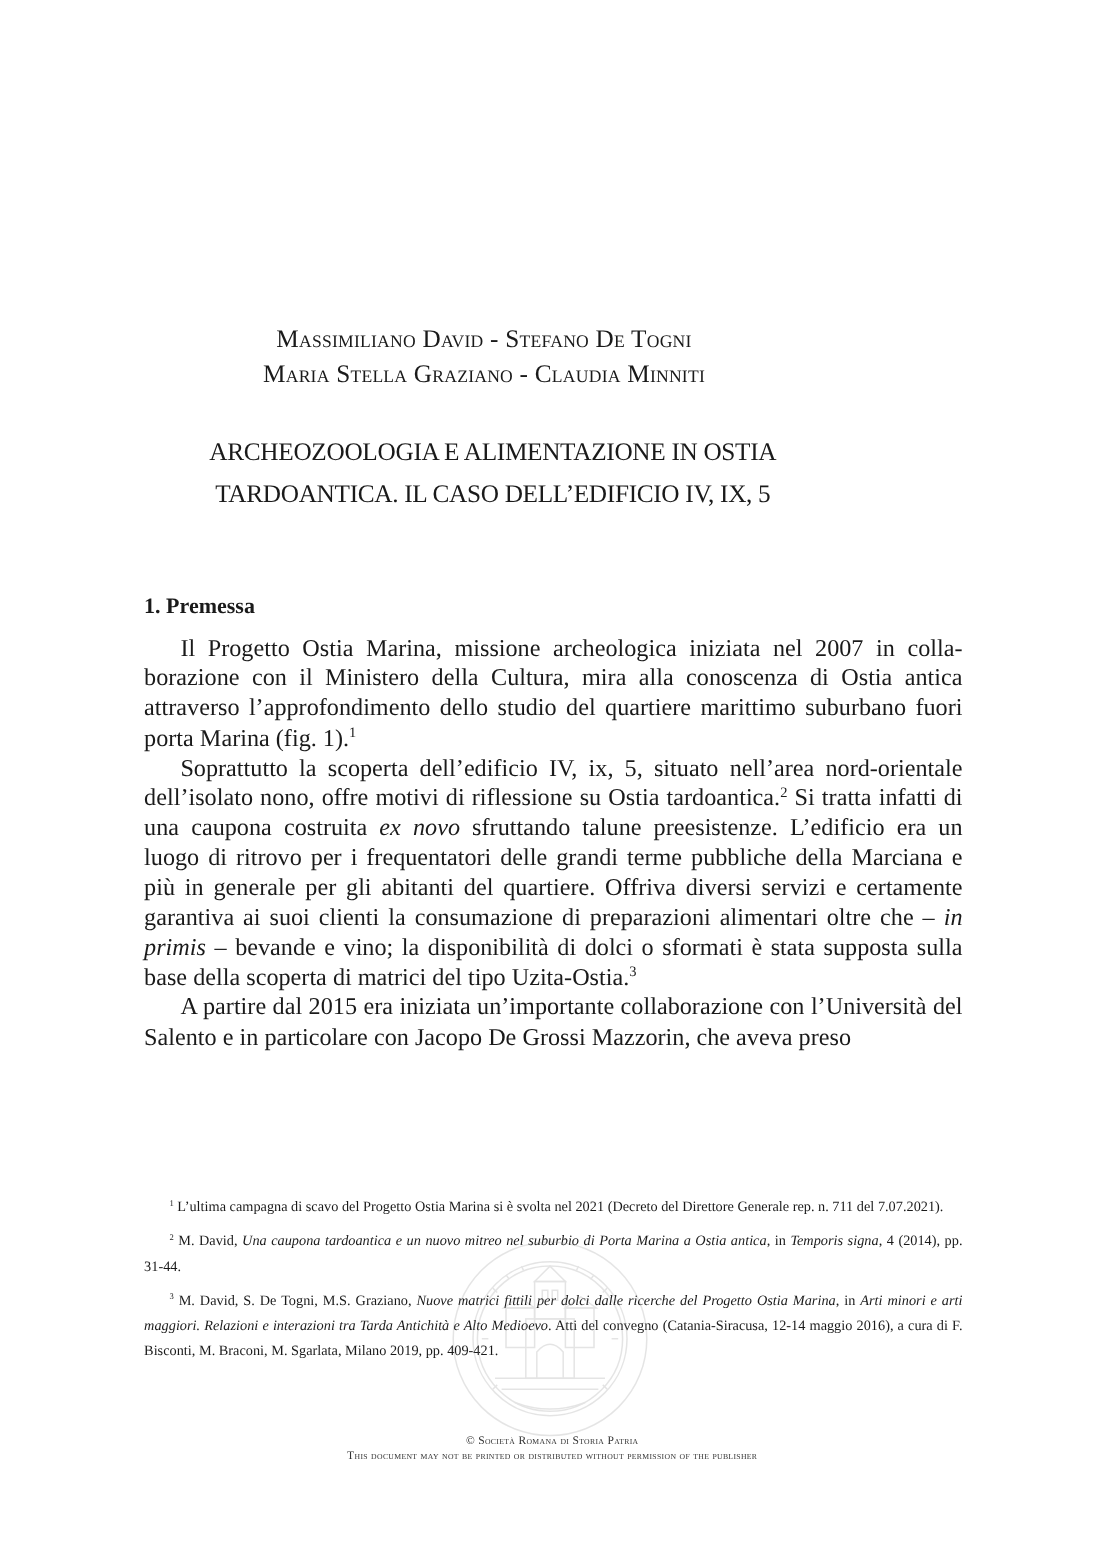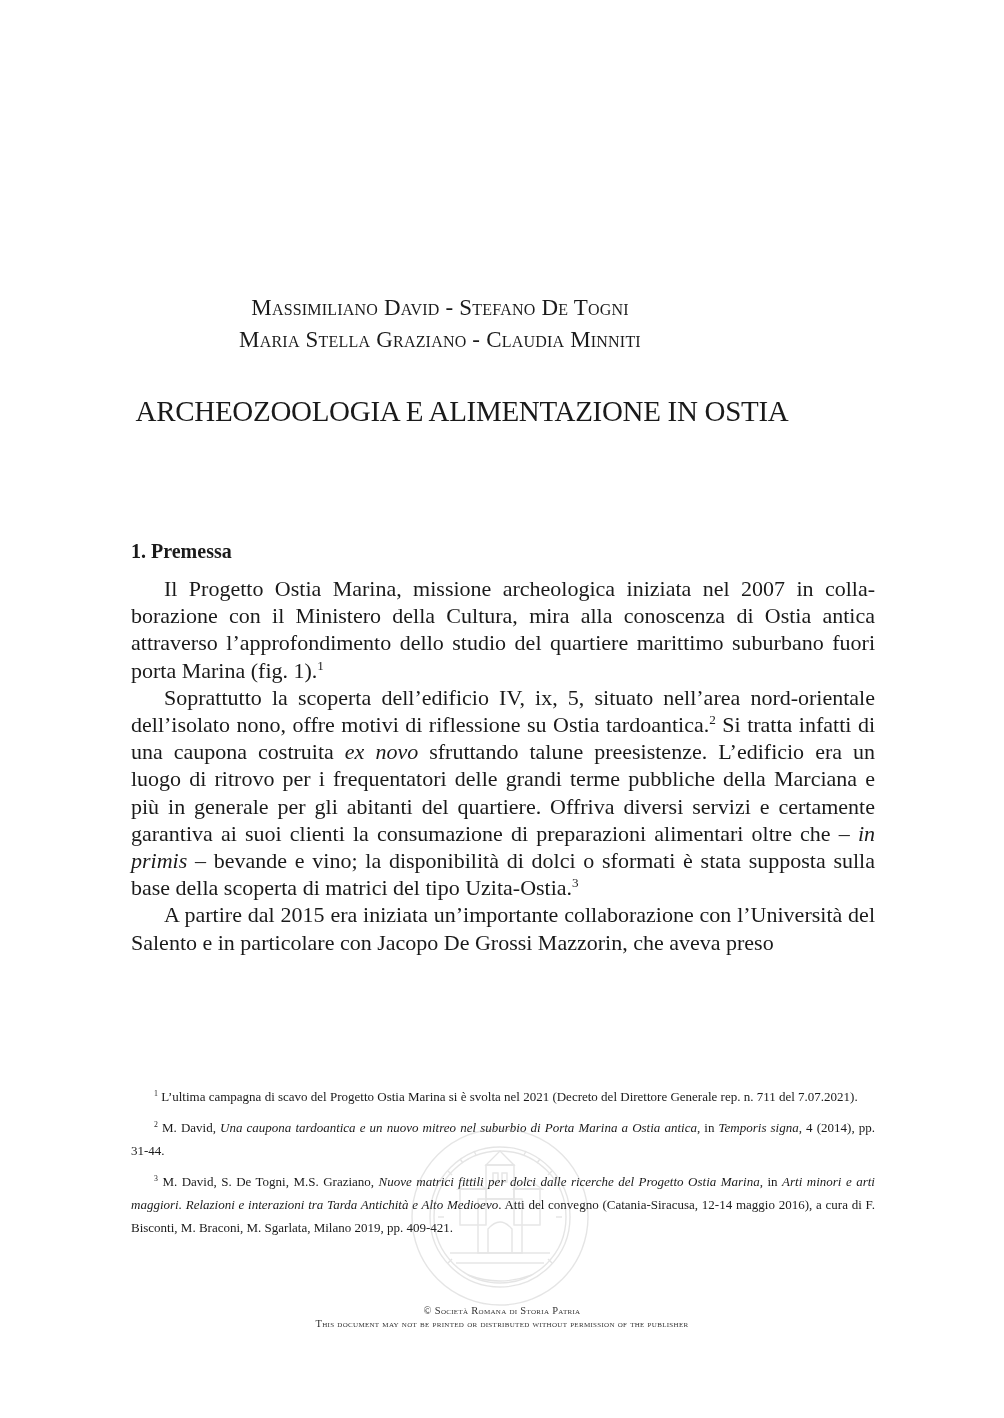--- a/index.html
+++ b/index.html
@@ -7,21 +7,21 @@
     width: 1004px; height: 1418px; position: relative; overflow: hidden;
     font-family: "Liberation Serif", "DejaVu Serif", serif; color: #1a1a1a;
   }
   .authors {
     position: absolute; left: 0; width: 880px; top: 292px;
     text-align: center; font-size: 23px; line-height: 32px; font-variant: small-caps;
     letter-spacing: 0.2px;
   }
   .title {
     position: absolute; left: 0; width: 896px; top: 392px;
-    text-align: center; font-size: 29px; line-height: 38px; letter-spacing: -0.3px; margin-left: 14px;
+    text-align: center; font-size: 23px; line-height: 38px; letter-spacing: -0.3px;
   }
   .section-heading {
     position: absolute; left: 131px; top: 539px;
     font-size: 20px; font-weight: bold; line-height: 24px;
   }
   .body-text {
     position: absolute; left: 131px; width: 744px; top: 575px;
     font-size: 22px; line-height: 27.2px; text-align: justify;
     hyphens: manual;
   }
@@ -45,20 +45,21 @@
 </head>
 <body>
 
 <div class="authors">
   <div>Massimiliano David - Stefano De Togni</div>
   <div>Maria Stella Graziano - Claudia Minniti</div>
 </div>
 
 <div class="title">
   <div>ARCHEOZOOLOGIA E ALIMENTAZIONE IN OSTIA</div>
+  <div>TARDOANTICA. IL CASO DELL’EDIFICIO IV, IX, 5</div>
 </div>
 
 <div class="section-heading">1. Premessa</div>
 
 <div class="body-text">
   <p><span>Il Progetto Ostia Marina, missione archeologica iniziata nel 2007 in colla­borazione con il Ministero della Cultura, mira alla conoscenza di Ostia antica attraverso l’approfondimento dello studio del quartiere marittimo suburbano fuori porta Marina (fig. 1).</span><sup>1</sup></p>
   <p><span>Soprattutto la scoperta dell’edificio IV, ix, 5, situato nell’area nord-orientale dell’isolato nono, offre motivi di riflessione su Ostia tardoantica.</span><sup>2</sup><span> Si tratta in­fatti di una caupona costruita </span><em>ex novo</em><span> sfruttando talune preesistenze. L’edificio era un luogo di ritrovo per i frequentatori delle grandi terme pubbliche della Marciana e più in generale per gli abitanti del quartiere. Offriva diversi servizi e certamente garantiva ai suoi clienti la consumazione di preparazioni alimen­tari oltre che – </span><em>in primis</em><span> – bevande e vino; la disponibilità di dolci o sformati è stata supposta sulla base della scoperta di matrici del tipo Uzita-Ostia.</span><sup>3</sup></p>
   <p>A partire dal 2015 era iniziata un’importante collaborazione con l’Universi­tà del Salento e in particolare con Jacopo De Grossi Mazzorin, che aveva preso</p>
 </div>
 

